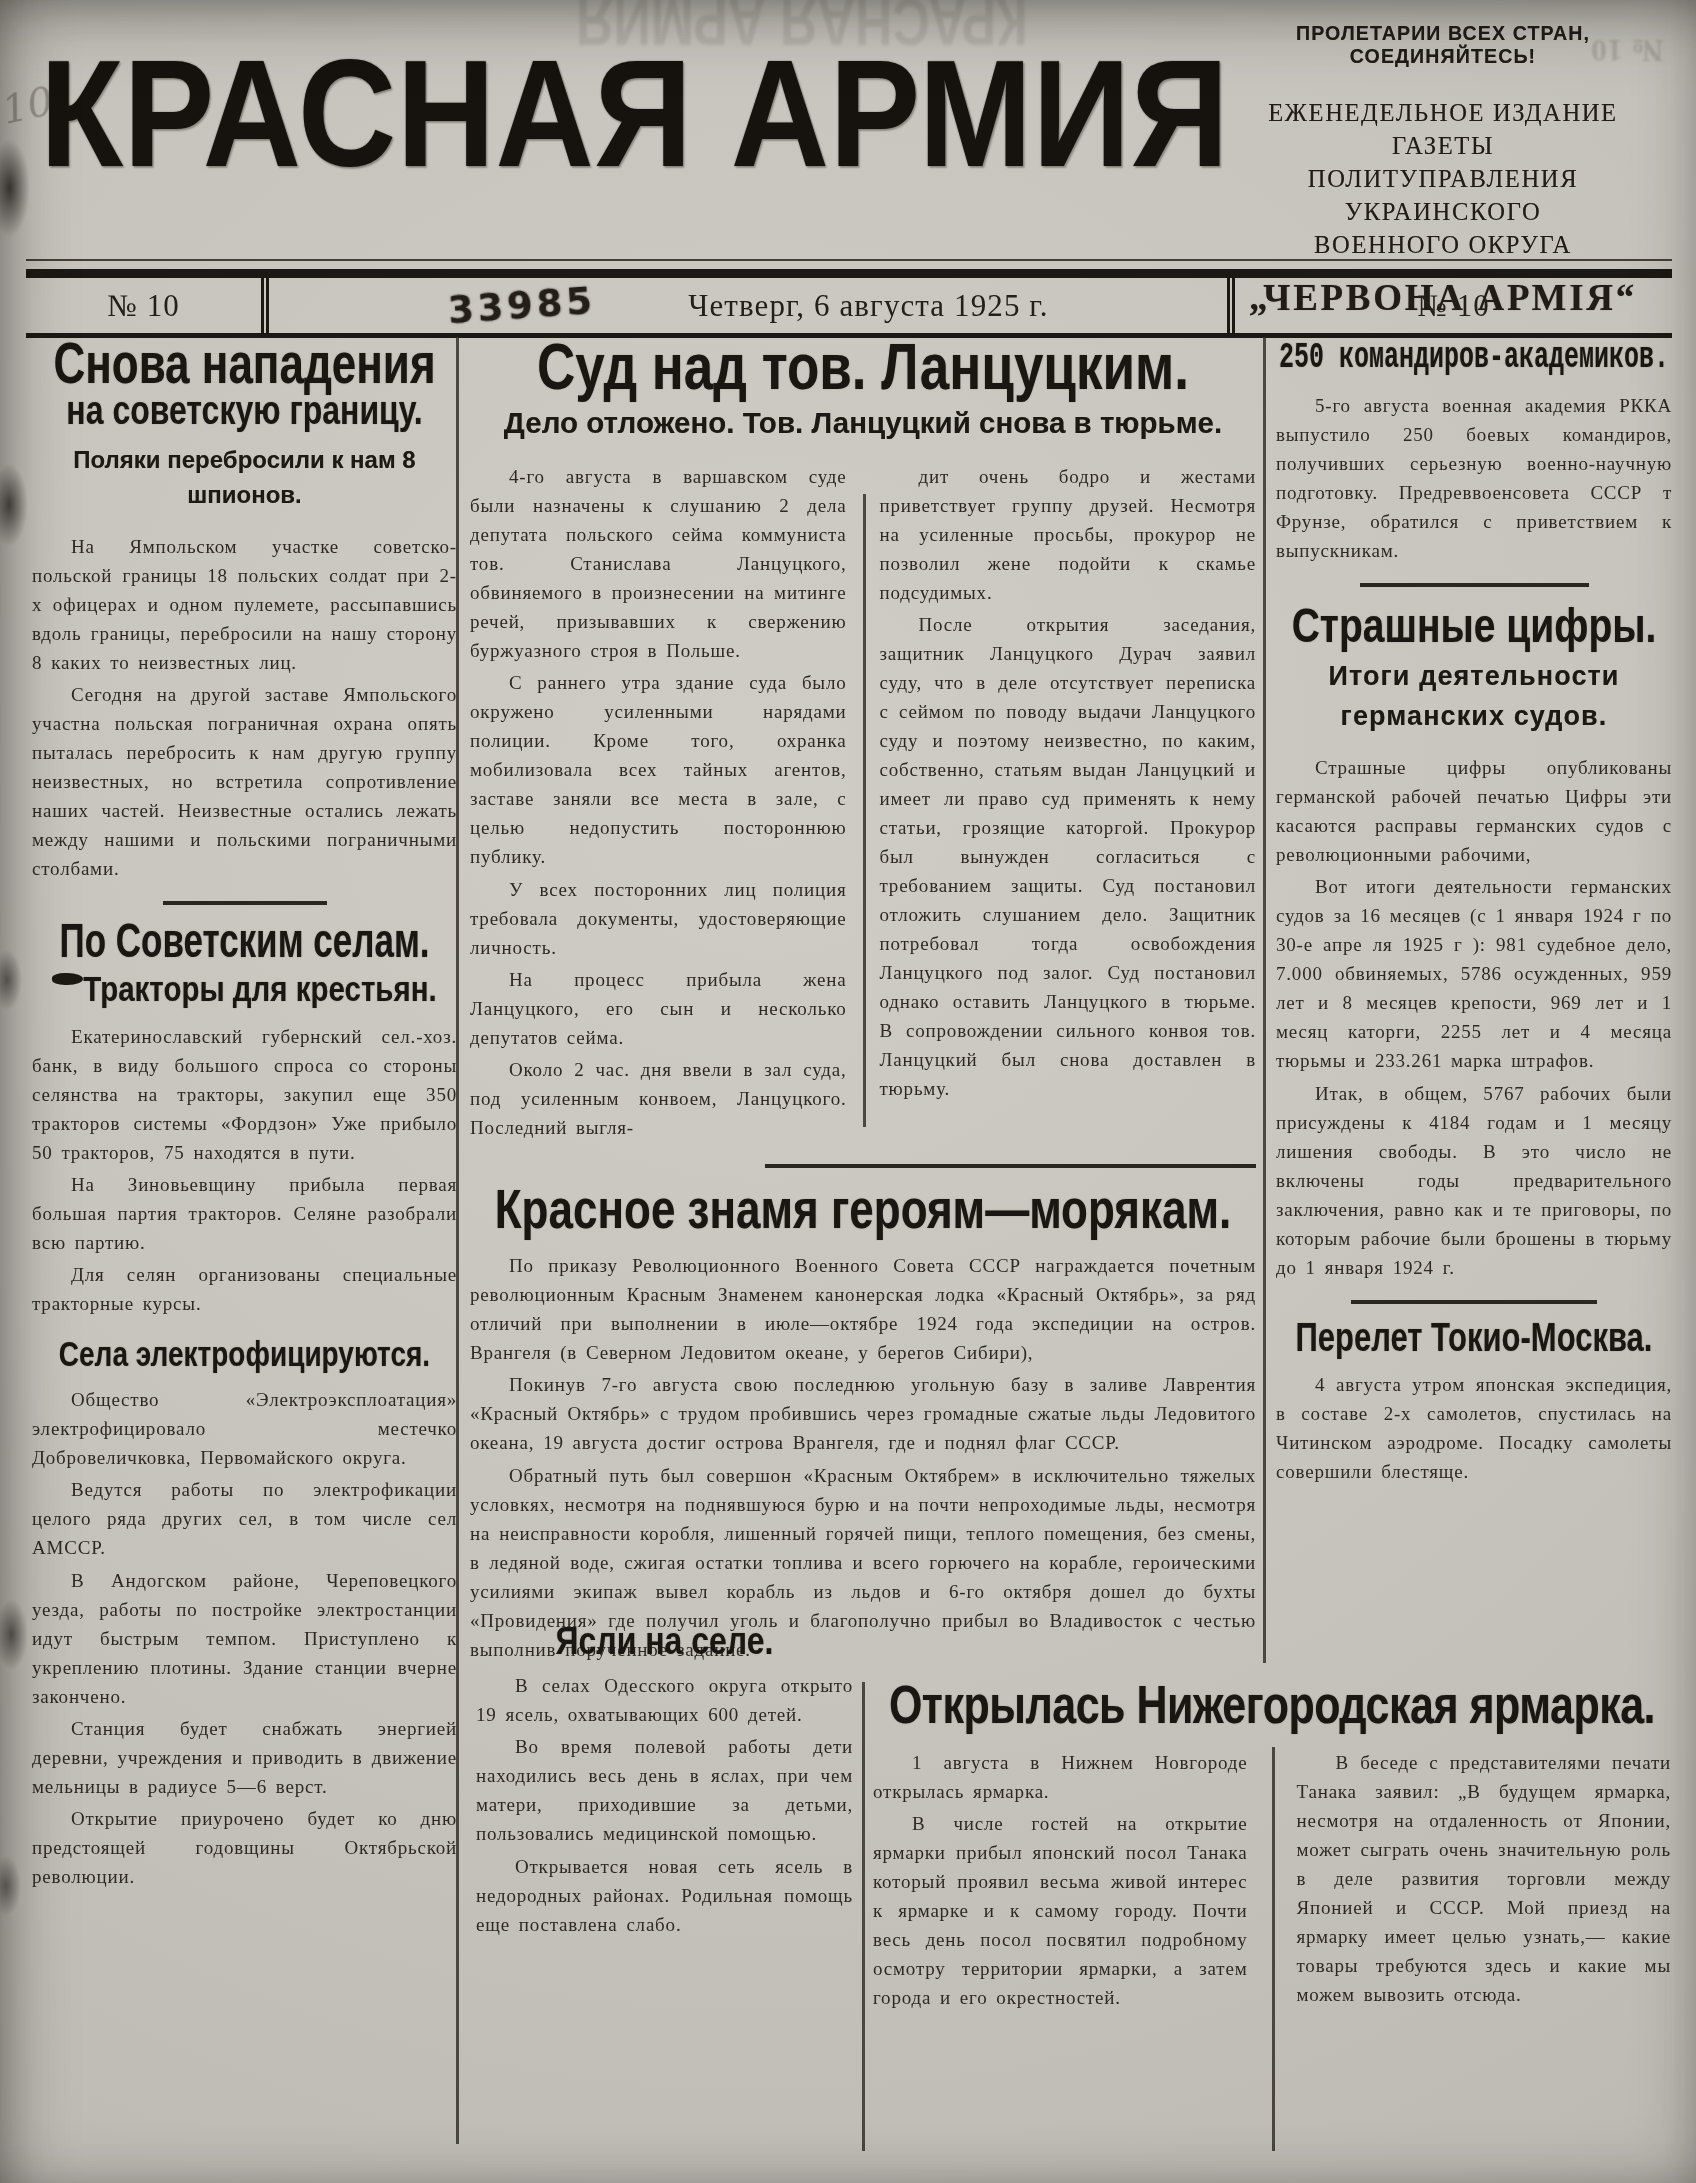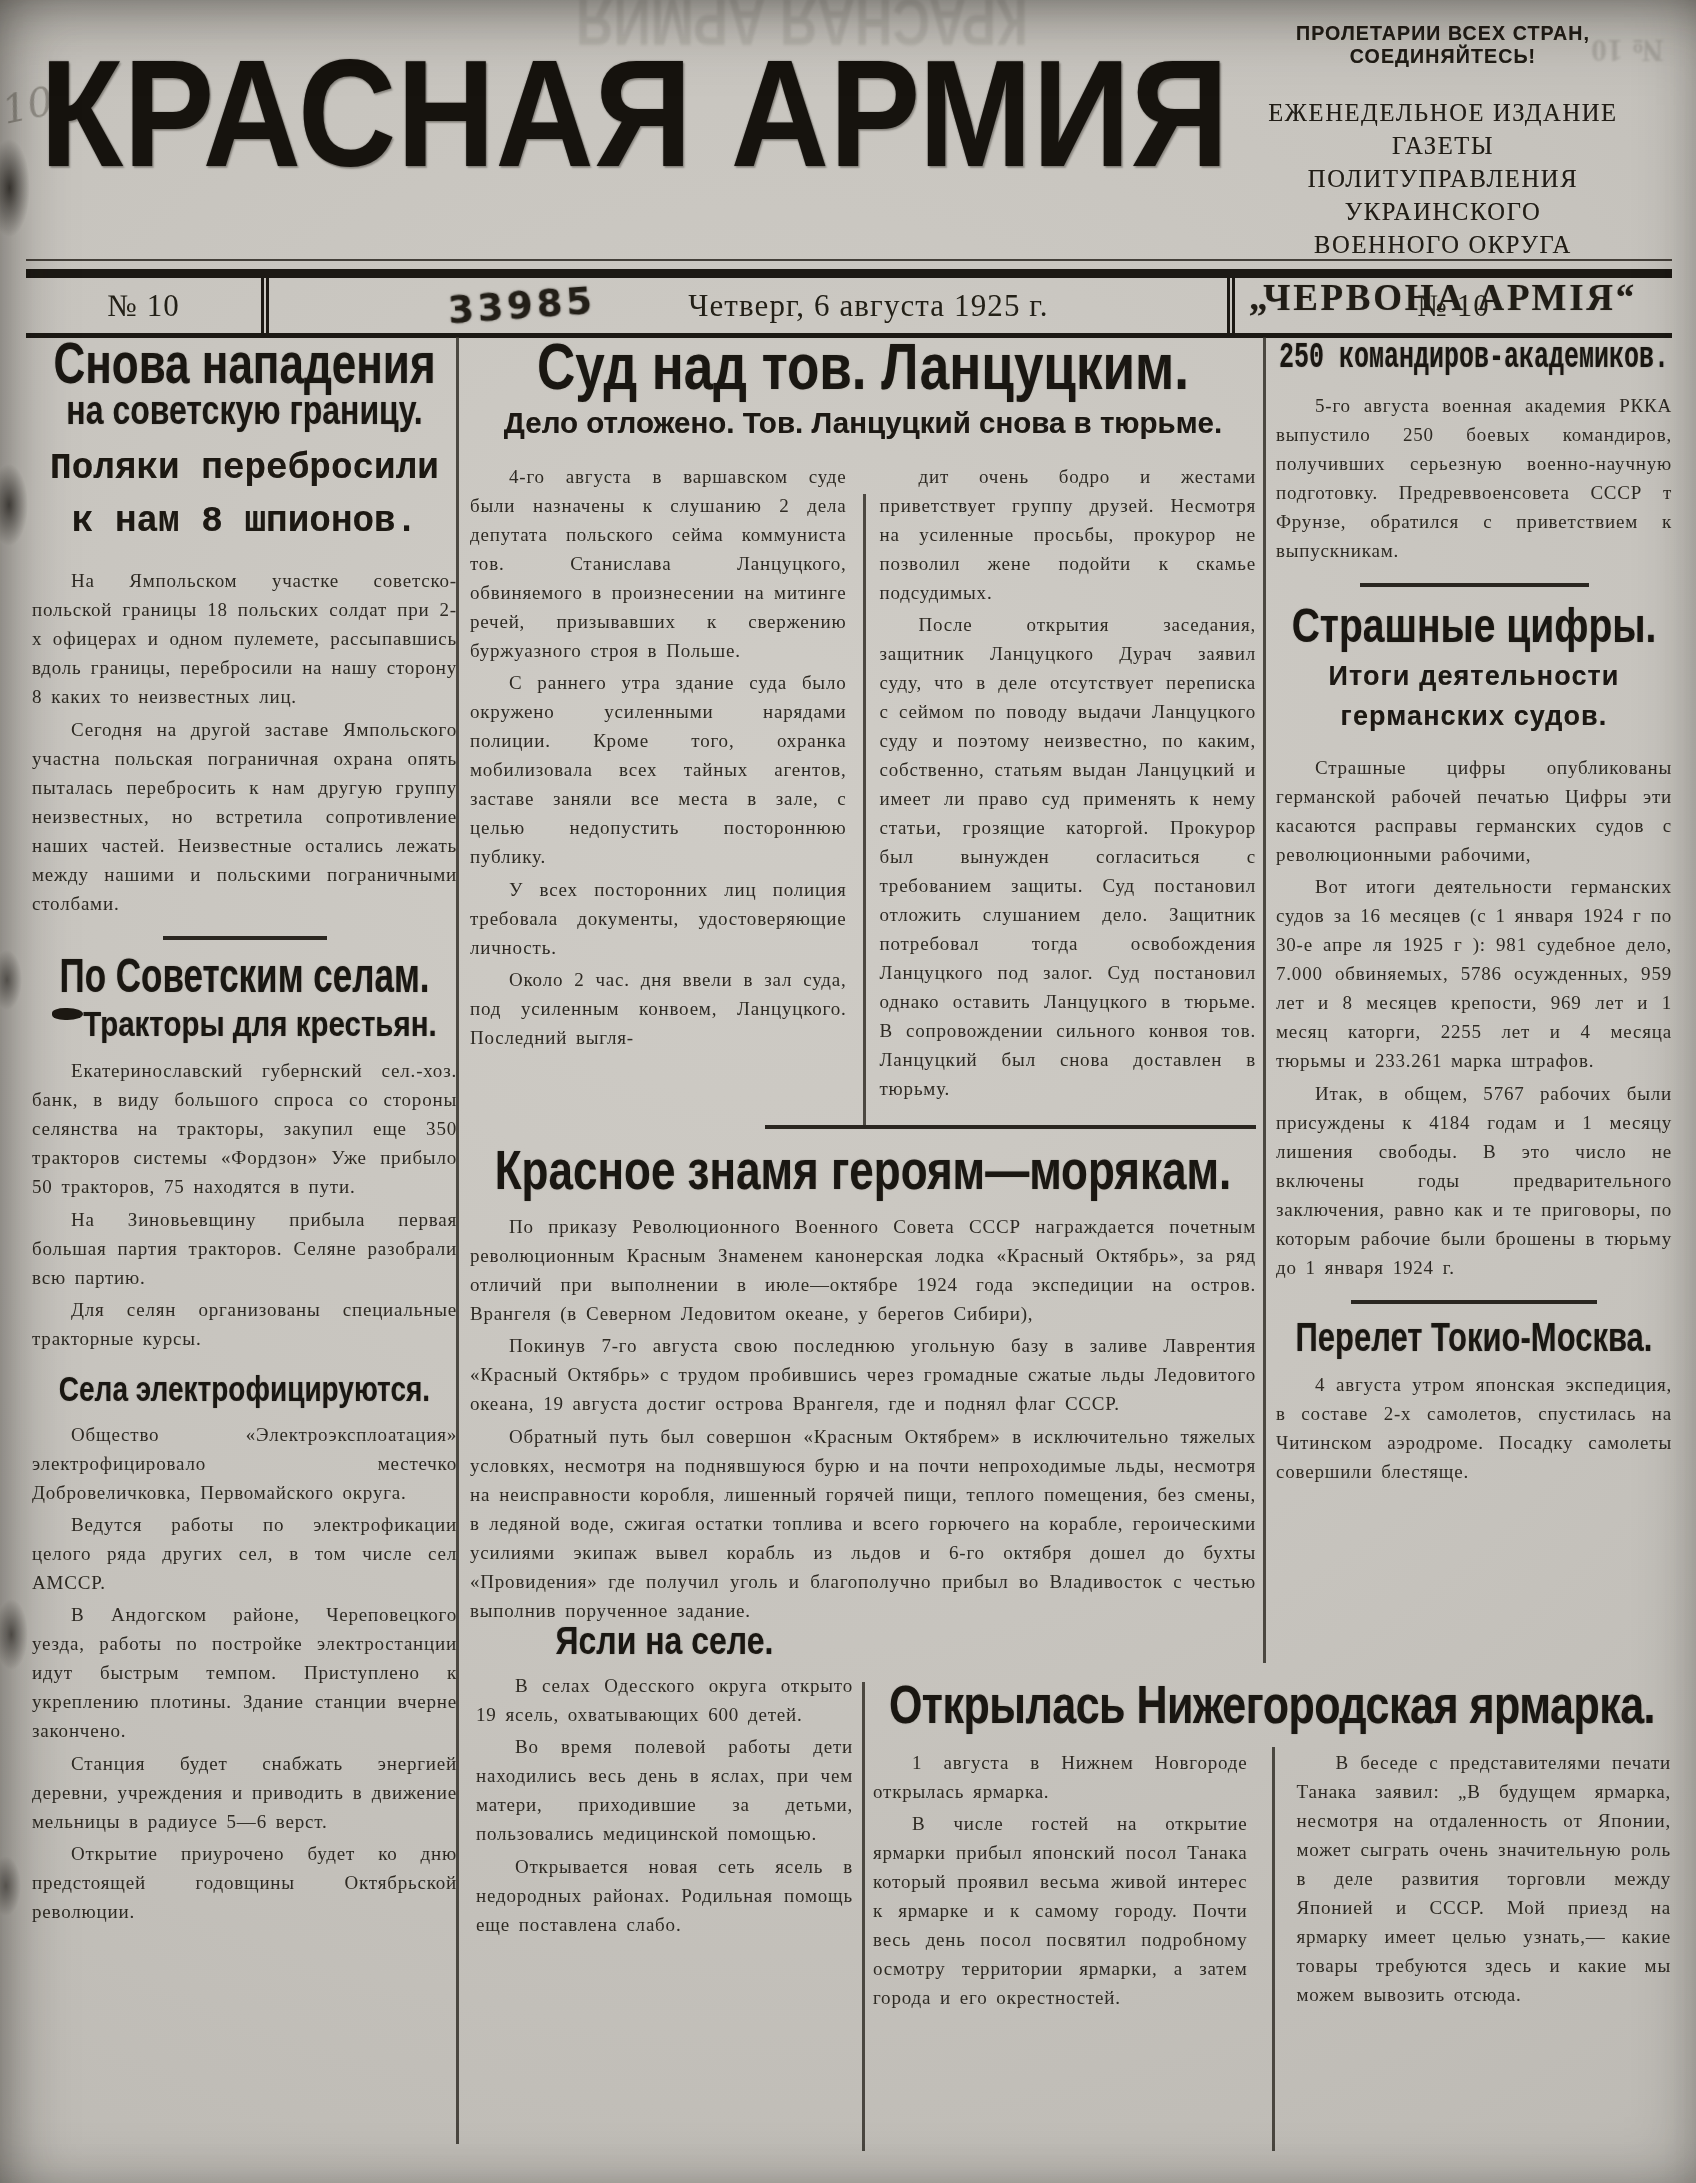--- a/index.html
+++ b/index.html
@@ -57,21 +57,21 @@
   #col-left{position:absolute;left:32px;top:337px;width:425px;}
   #col-center{position:absolute;left:470px;top:337px;width:786px;}
   #col-right{position:absolute;left:1276px;top:337px;width:396px;}
   #nursery{position:absolute;left:476px;top:1624px;width:377px;}
   #fair{position:absolute;left:873px;top:1682px;width:798px;}
   .twocol{display:flex;gap:33px;}
   .twocol .c{flex:1;min-width:0;}
   
   .h-border1{--fs:44px;--sy:1.3;margin:3.3px 0 2.2px;}
   .h-border2{--fs:32px;--sy:1.25;margin:5.5px 0 14px;}
-  .kick{font-family:Liberation Mono, monospace;font-weight:700;font-size:36px;line-height:1.45;
+  .kick{font-family:Liberation Sans, sans-serif;font-weight:700;font-size:24px;line-height:1.45;
     text-align:center;color:#1d1913;margin:0 16.4px 18.6px;text-shadow:0 0 0.5px rgba(30,26,20,.45);}
   .h-villages{--fs:35px;--sy:1.35;margin:14px 0 11px;}
   .h-tract{--fs:29.5px;--sy:1.2;margin:0 0 16.4px;display:flex;align-items:flex-start;justify-content:center;gap:0;}
   .leaf{width:31px;height:12px;background:#1d1913;border-radius:50% 60% 60% 50%;transform:rotate(-8deg);flex:none;}
   .h-elektro{--fs:28px;--sy:1.25;margin:22px 0 14px;}
   .h-trial{--fs:53px;--sy:1.22;margin:2.2px 0 8.7px;}
   .deck{font-family:"Liberation Sans",sans-serif;font-weight:700;font-size:29.5px;text-align:center;
     color:#1c1813;margin:0 0 22px;text-shadow:0 0 0.5px rgba(30,26,20,.45);}
   .h-znamya{--fs:44px;--sy:1.28;margin:5.5px 0 16.4px;}
   .h-academy{--fs:25px;--sy:1.5;margin:7.6px 0 18.6px;font-family:Liberation Mono, monospace;}
@@ -175,20 +175,21 @@
 
   <section id="col-center">
     <article>
       <div class="h h-trial"><span>Суд над тов. Ланцуцким.</span></div>
       <div class="deck">Дело отложено. Тов. Ланцуцкий снова в тюрьме.</div>
       <div class="twocol">
         <div class="c body">
           <p class="b">4-го августа в варшавском суде были назначены к слушанию 2 дела депутата польского сейма коммуниста тов. Станислава Ланцуцкого, обвиняемого в произнесении на митинге речей, призывавших к свержению буржуазного строя в Польше.</p>
           <p class="b">С раннего утра здание суда было окружено усиленными нарядами полиции. Кроме того, охранка мобилизовала всех тайных агентов, заставе заняли все места в зале, с целью недопустить постороннюю публику.</p>
           <p class="b">У всех посторонних лиц полиция требовала документы, удостоверяющие личность.</p>
+          <p class="b">На процесс прибыла жена Ланцуцкого, его сын и несколько депутатов сейма.</p>
           <p class="b">Около 2 час. дня ввели в зал суда, под усиленным конвоем, Ланцуцкого. Последний выгля-</p>
         </div>
         <div class="c body">
           <p class="b">дит очень бодро и жестами приветствует группу друзей. Несмотря на усиленные просьбы, прокурор не позволил жене подойти к скамье подсудимых.</p>
           <p class="b">После открытия заседания, защитник Ланцуцкого Дурач заявил суду, что в деле отсутствует переписка с сеймом по поводу выдачи Ланцуцкого суду и поэтому неизвестно, по каким, собственно, статьям выдан Ланцуцкий и имеет ли право суд применять к нему статьи, грозящие каторгой. Прокурор был вынужден согласиться с требованием защиты. Суд постановил отложить слушанием дело. Защитник потребовал тогда освобождения Ланцуцкого под залог. Суд постановил однако оставить Ланцуцкого в тюрьме. В сопровождении сильного конвоя тов. Ланцуцкий был снова доставлен в тюрьму.</p>
         </div>
       </div>
     </article>
     <div class="hsep" style="width:491px;margin-right:0;"></div>
     <article>

